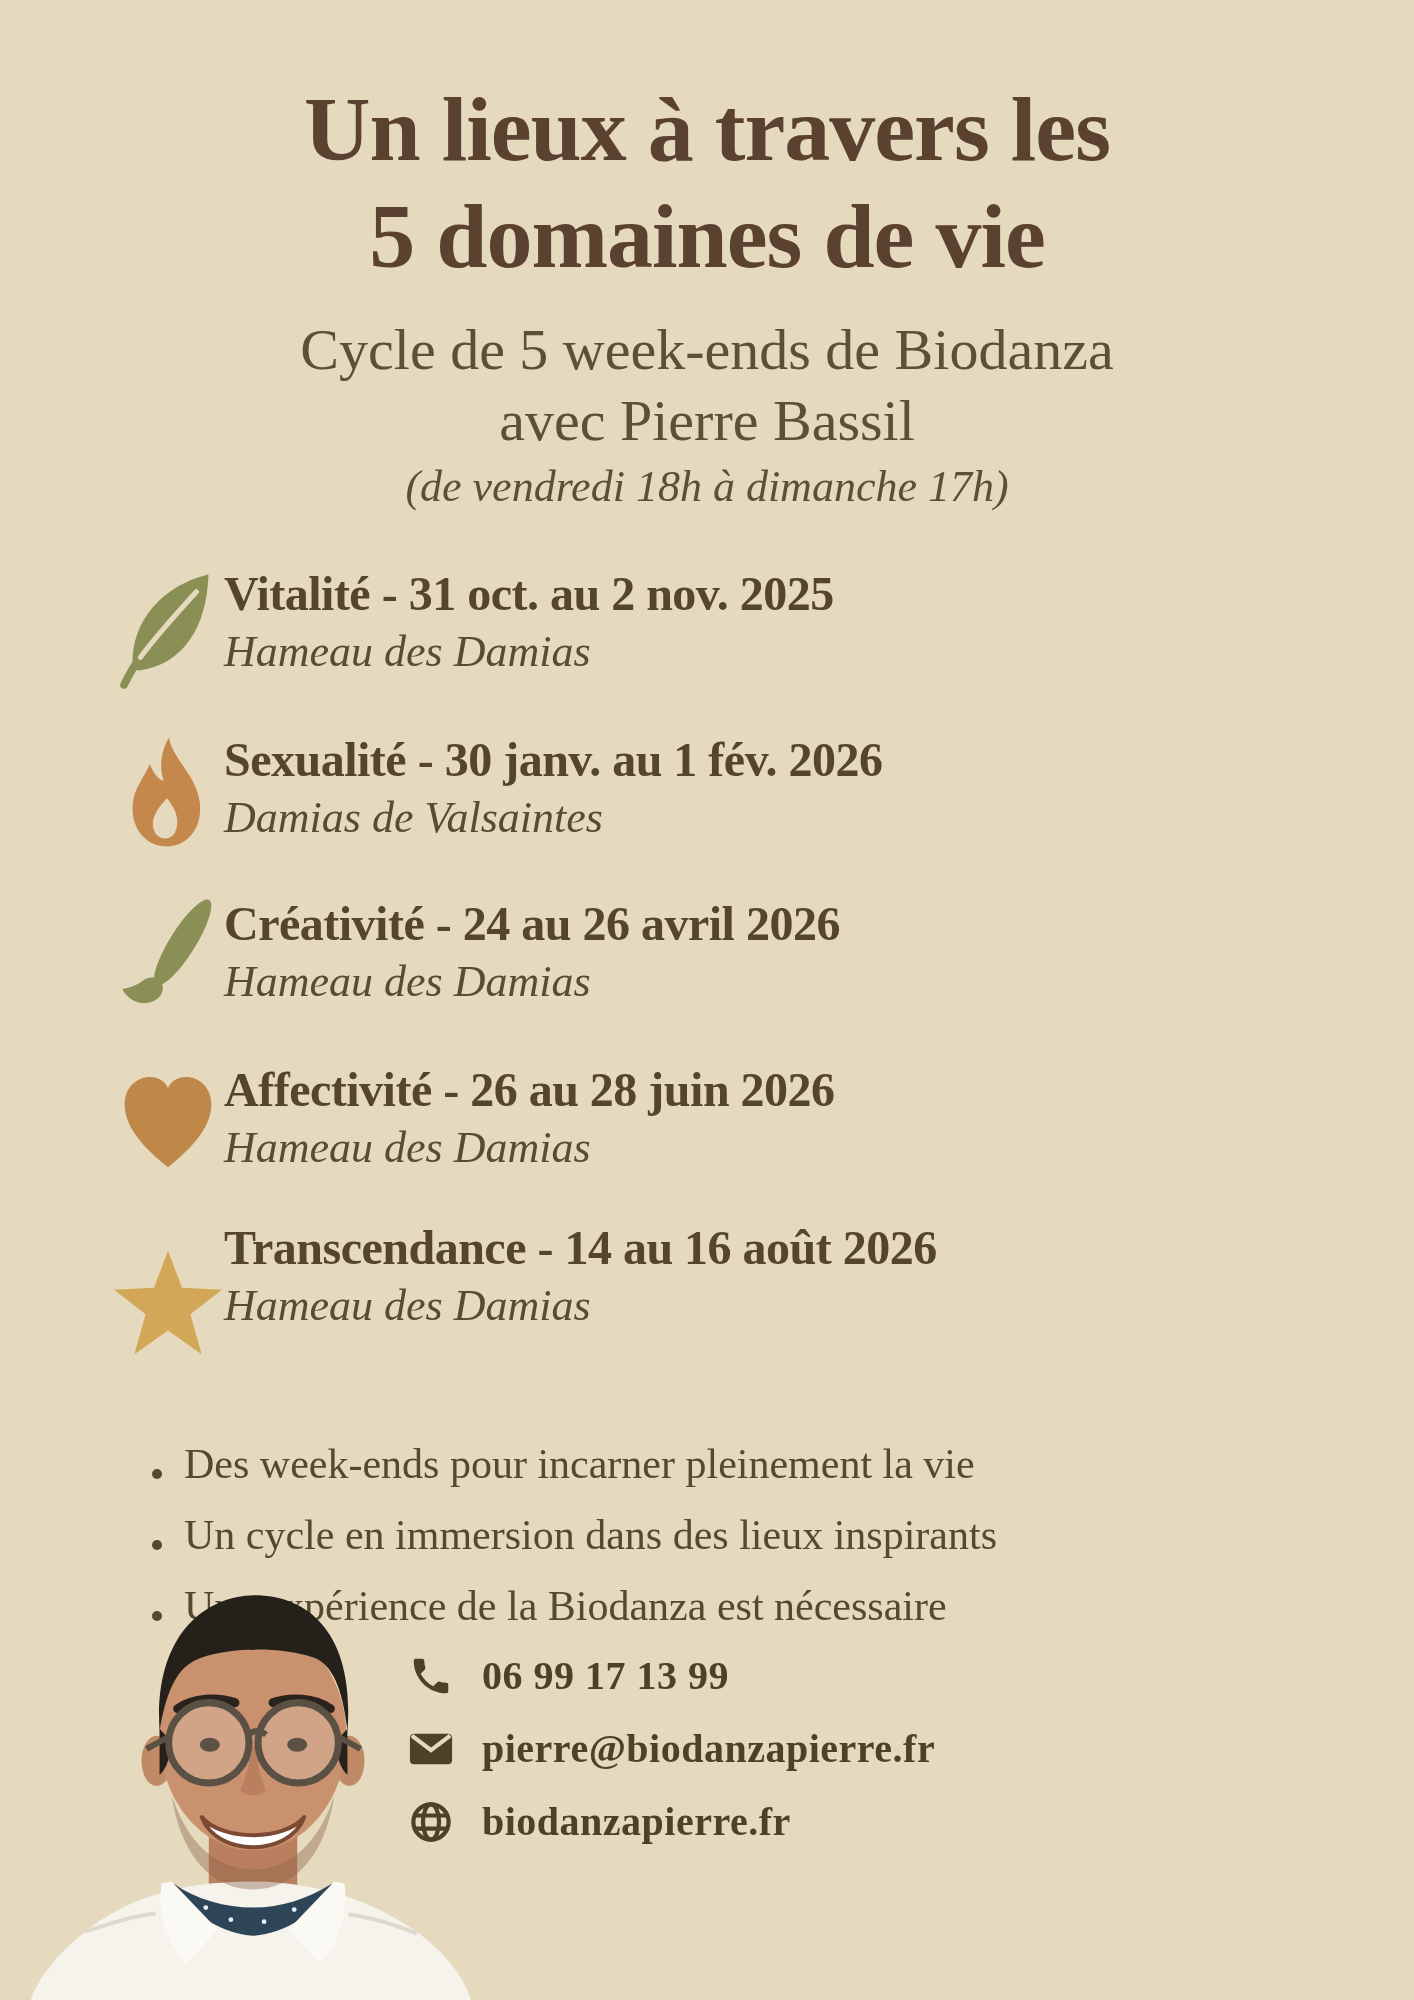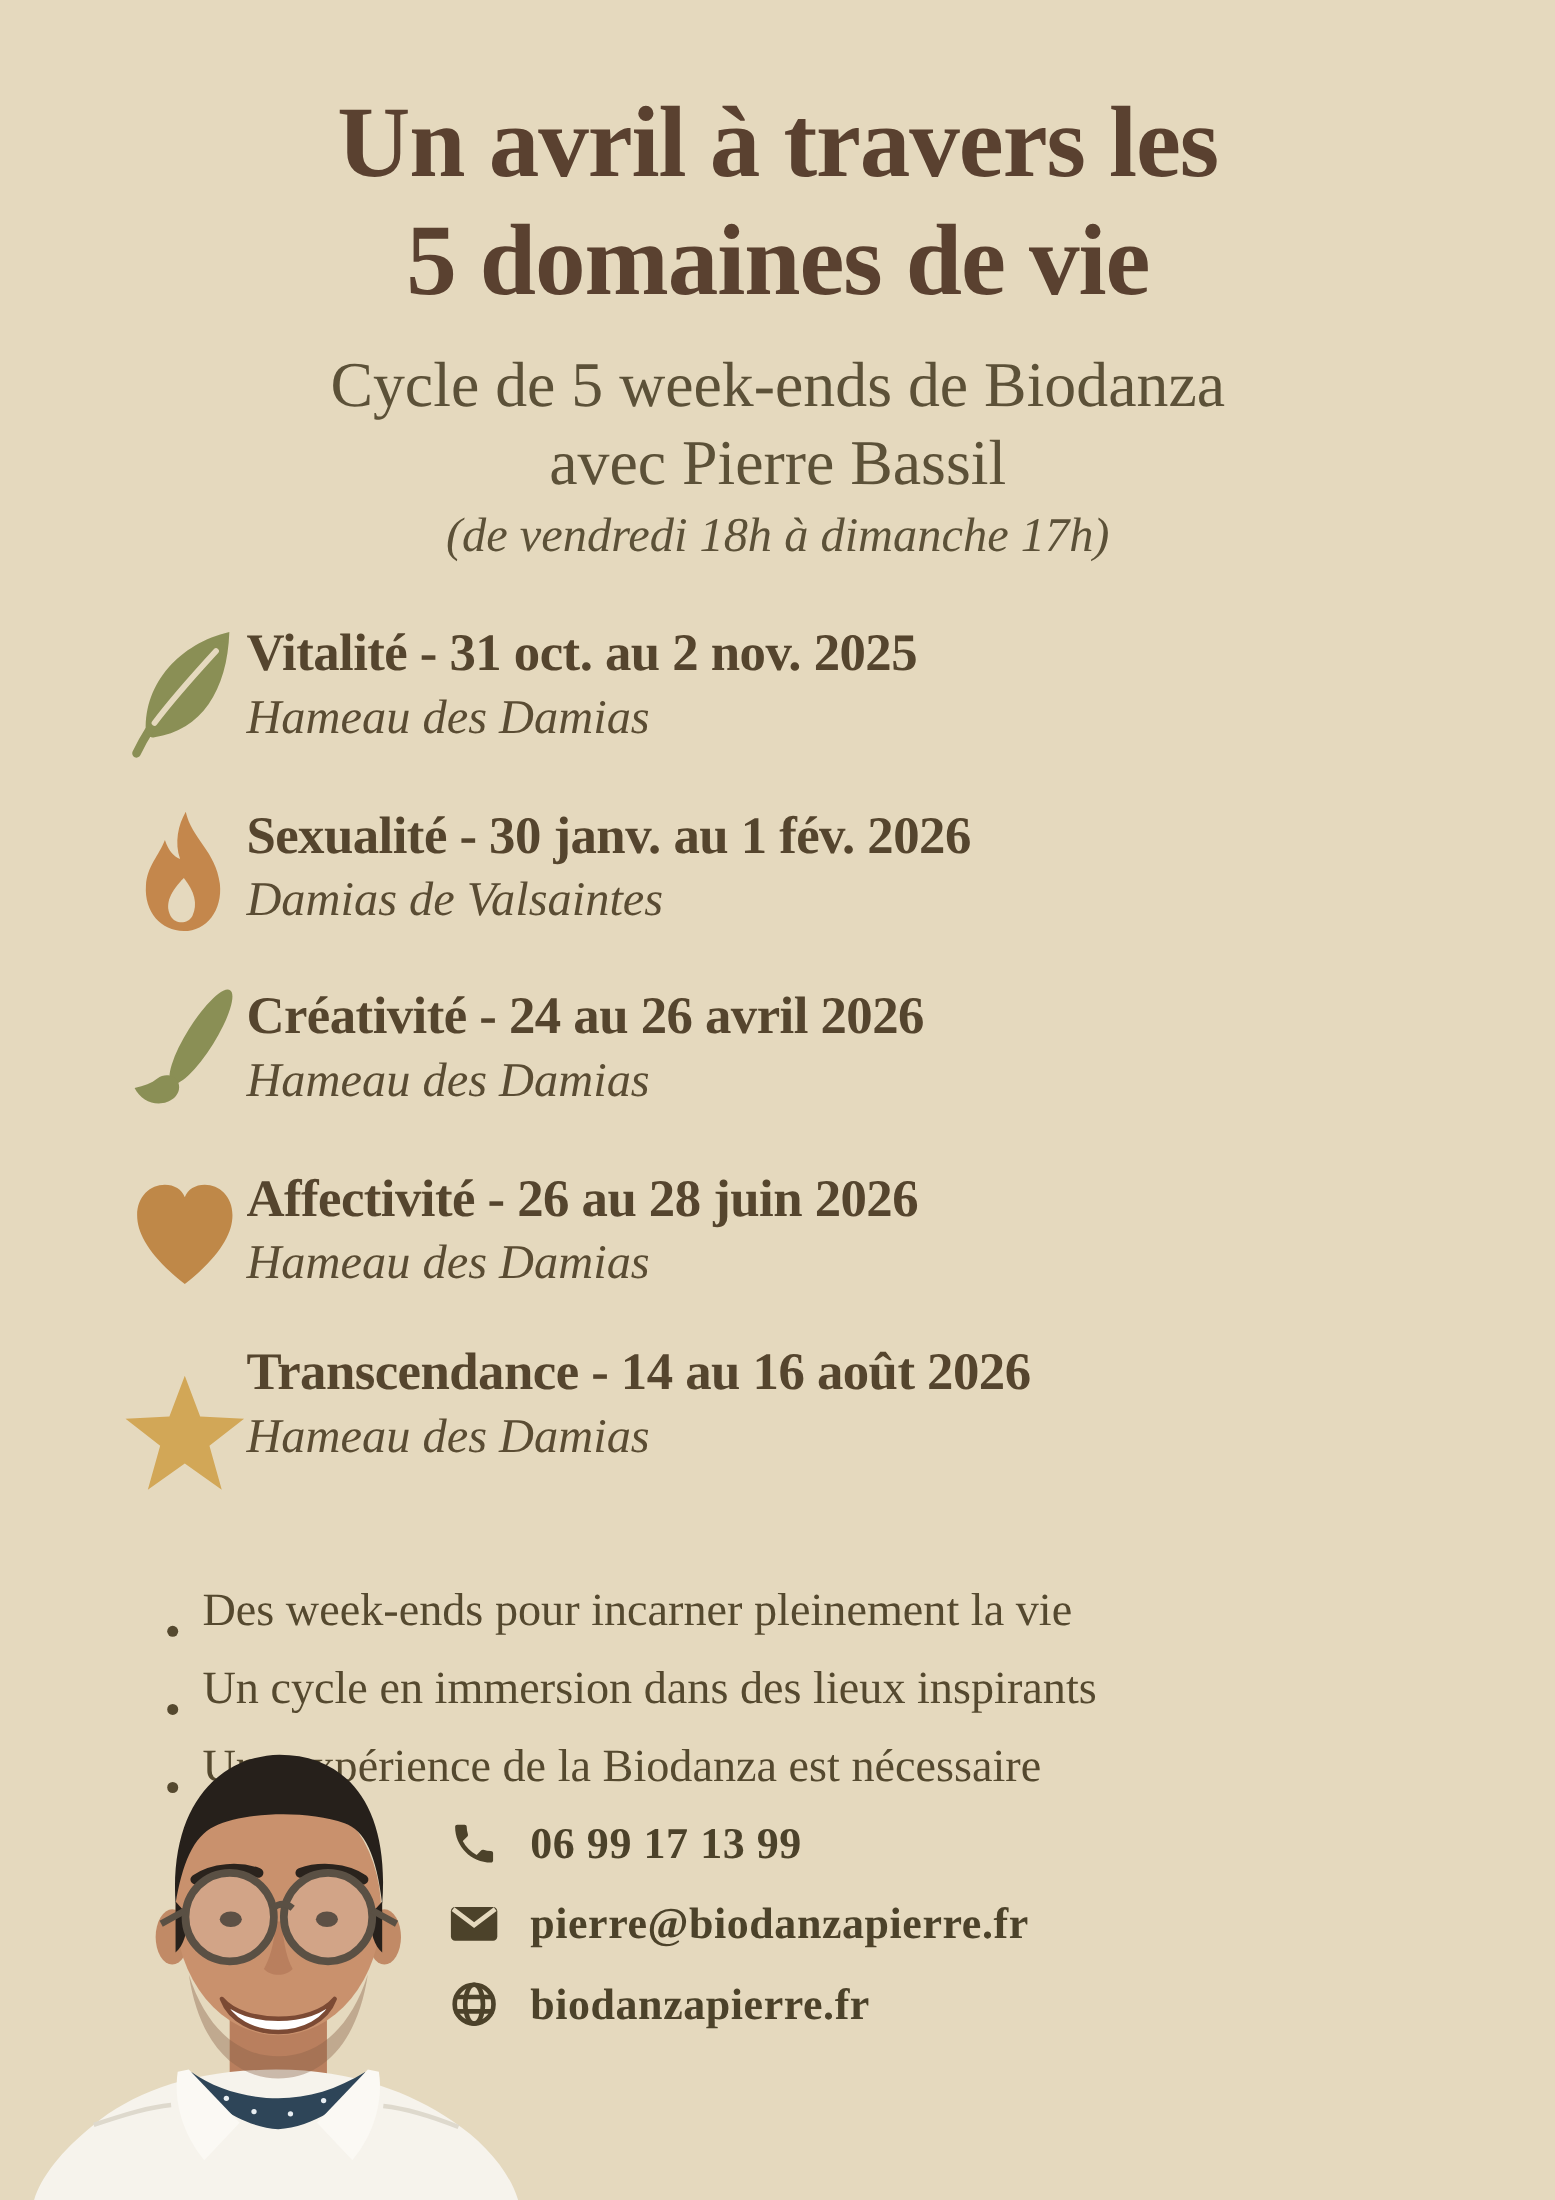--- a/index.html
+++ b/index.html
@@ -39,21 +39,21 @@
   .event-title{
     font-size:48px;font-weight:bold;color:#55452e;line-height:1.15;
     letter-spacing:-0.5px;
   }
   .event-location{
     font-size:44px;color:#5a4c33;line-height:1.15;margin-top:6px;font-style:italic;
   }
 
   
   .highlights{margin-top:66px;margin-left:152px;}
-  .bullet-row{display:flex;align-items:flex-end;margin-bottom:24px;}
+  .bullet-row{display:flex;align-items:center;margin-bottom:24px;}
   .bullet-dot{
     width:10px;height:10px;border-radius:50%;
     background:#55492f;margin:19px 22px 0 0;flex:0 0 10px;
   }
   .bullet-text{font-size:42px;color:#55492f;line-height:1.12;}
 
   
   .contact{position:absolute;left:408px;top:1652px;}
   .contact-row{display:flex;align-items:flex-end;margin-bottom:26px;}
   .contact-icon{width:46px;height:46px;flex:0 0 46px;margin-right:28px;}
@@ -62,21 +62,21 @@
   
   .portrait{position:absolute;left:22px;bottom:0;width:458px;height:432px;}
 </style>
 </head>
 <body>
 
 <div class="page">
 
   <div class="header">
     <div class="title">
-      <div>Un avril à travers les</div>
+      <div>Un lieux à travers les</div>
       <div>5 domaines de vie</div>
     </div>
     <div class="subtitle">
       <div>Cycle de 5 week-ends de Biodanza</div>
       <div>avec Pierre Bassil</div>
     </div>
     <div class="schedule-note">(de vendredi 18h à dimanche 17h)</div>
   </div>
 
   <div class="events">

